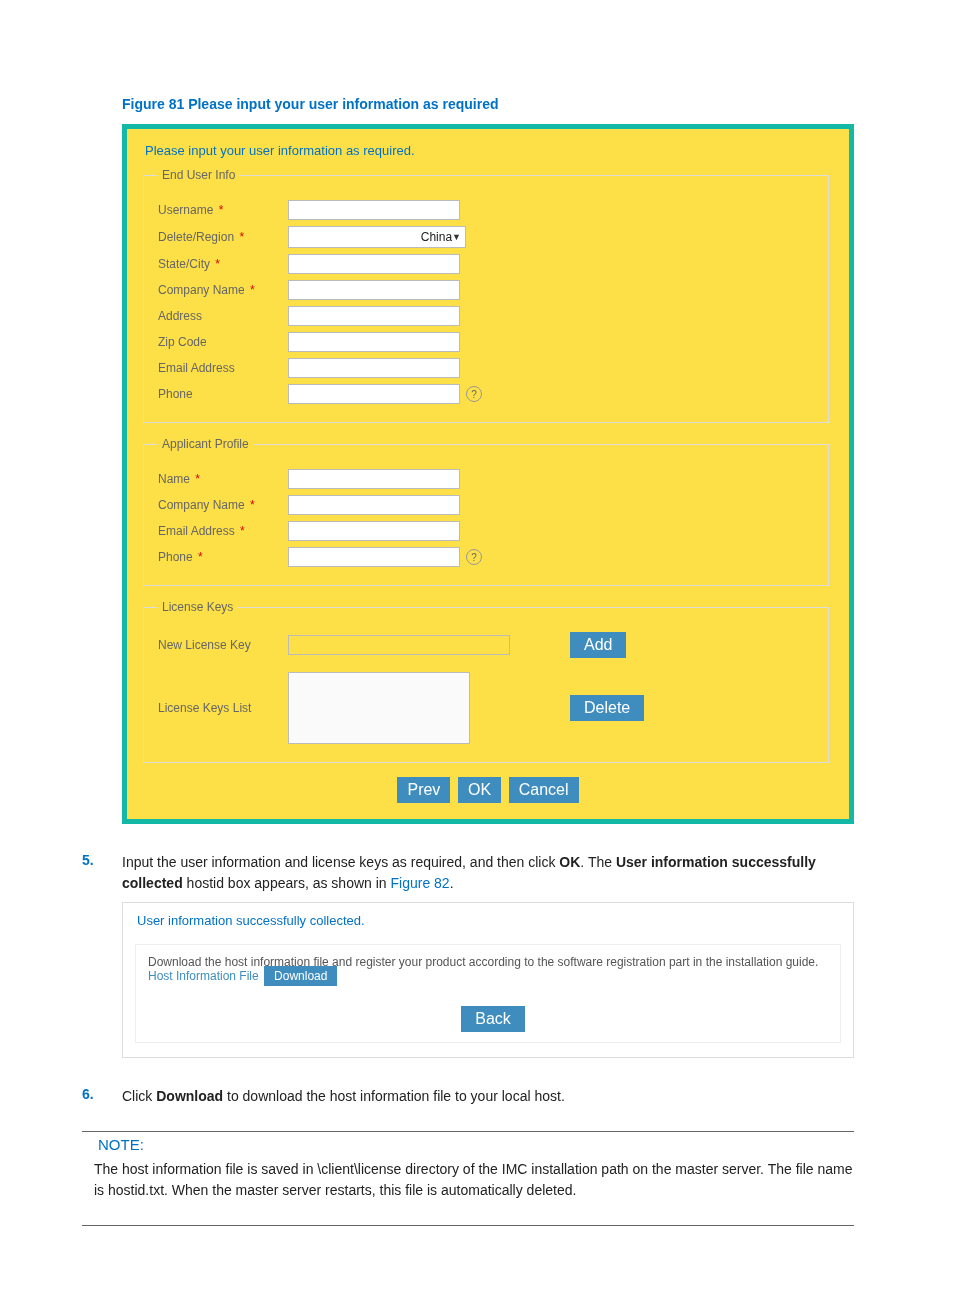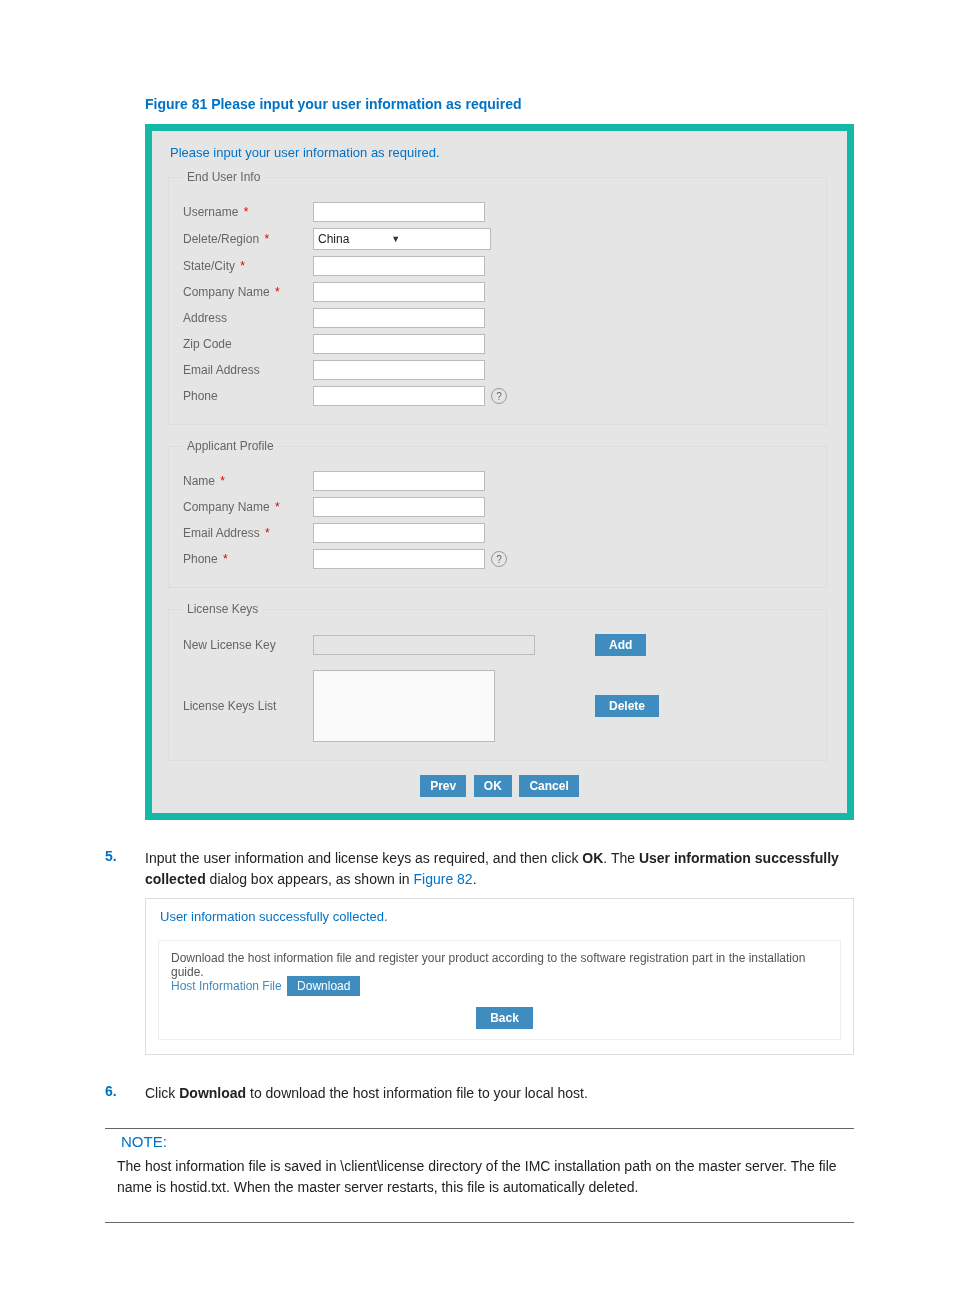--- a/index.html
+++ b/index.html
@@ -9,34 +9,34 @@
     margin: 0;
     background: #fff;
   }
   .page {
     width: 954px;
     margin: 0 auto;
     padding: 90px 0 40px 0;
     box-sizing: border-box;
   }
   .content-indent {
-    padding-left: 105px;
+    padding-left: 82px;
     padding-right: 100px;
   }
   .figure-title {
     color: #0072c6;
     font-weight: bold;
     font-size: 14px;
     margin: 6px 0 12px 40px;
   }
   .panel {
-    border: 7px solid #14b8a6;
+    border: 5px solid #14b8a6;
     padding: 12px 16px 16px 16px;
     margin-left: 40px;
-    background: #e5e5e5;
+    background: #fde047;
   }
   .panel-header {
     color: #0072c6;
     font-size: 13px;
     padding: 2px 0 10px 2px;
   }
   fieldset {
     border: 1px solid #ddd;
     margin: 0 4px 14px 0;
     padding: 12px 14px 12px 14px;
@@ -64,23 +64,22 @@
     background: #fff;
   }
   .form-select {
     width: 172px;
     height: 20px;
     border: 1px solid #bbb;
     font-size: 12px;
     padding-left: 4px;
     display: flex;
     align-items: center;
-    justify-content: flex-start;
+    justify-content: flex-end;
     background: #fff;
-    gap: 42px;
   }
   .dropdown-arrow {
     font-size: 9px;
     padding-right: 4px;
     color: #333;
   }
   .help-icon {
     width: 14px;
     height: 14px;
     border: 1px solid #999;
@@ -100,25 +99,24 @@
   .license-list {
     width: 180px;
     height: 70px;
     border: 1px solid #bbb;
     background: #fafafa;
   }
   .btn {
     display: inline-block;
     background: #3f8dbf;
     color: #fff;
-    font-size: 12px;
+    font-size: 16px;
     padding: 4px 14px;
     margin-left: 10px;
     text-align: center;
-    font-weight: bold;
   }
   .btn-row {
     text-align: center;
     margin-top: 10px;
   }
   .btn-row .btn { margin: 0 2px; padding: 4px 10px; }
   .step-row {
     display: flex;
     margin: 28px 0 8px 0;
   }
@@ -144,21 +142,21 @@
   .panel2-body {
     border: 1px solid #eee;
     padding: 10px 12px;
     margin-top: 6px;
     font-size: 12px;
     color: #555;
   }
   .hostinfo-row { margin-top: 0; color: #555; }
   .label-host { color: #3f8dbf; font-size: 12px; }
   .btn-download { background: #3f8dbf; color:#fff; padding: 3px 10px; font-size: 12px; margin-left: 2px; }
-  .btn-back-row { text-align: center; margin-top: 14px; }
+  .btn-back-row { text-align: center; margin-top: 23px; }
   hr.full {
     border: none;
     border-top: 1px solid #666;
     margin: 24px 0 4px 0;
   }
   .note-title {
     color: #0072c6;
     font-size: 15px;
     margin: 4px 0 6px 16px;
   }
@@ -261,21 +259,21 @@
       <div class="btn-row">
         <span class="btn">Prev</span>
         <span class="btn">OK</span>
         <span class="btn">Cancel</span>
       </div>
     </div>
 
     <div class="step-row">
       <div class="step-num">5.</div>
       <div class="step-body">
-        <span>Input the user information and license keys as required, and then click </span><span class="bold">OK</span><span>. The </span><span class="bold">User information successfully collected</span><span> dialog box appears, as shown in </span><span class="link-ref">Figure 82</span><span>.</span>
+        <span>Input the user information and license keys as required, and then click </span><span class="bold">OK</span><span>. The </span><span class="bold">User information successfully collected</span><span> hostid box appears, as shown in </span><span class="link-ref">Figure 82</span><span>.</span>
       </div>
     </div>
 
 
     <div class="panel2">
       <div class="panel-header">User information successfully collected.</div>
       <div class="panel2-body">
         <div>Download the host information file and register your product according to the software registration part in the installation guide.</div>
         <div class="hostinfo-row">
           <span class="label-host">Host Information File</span>

